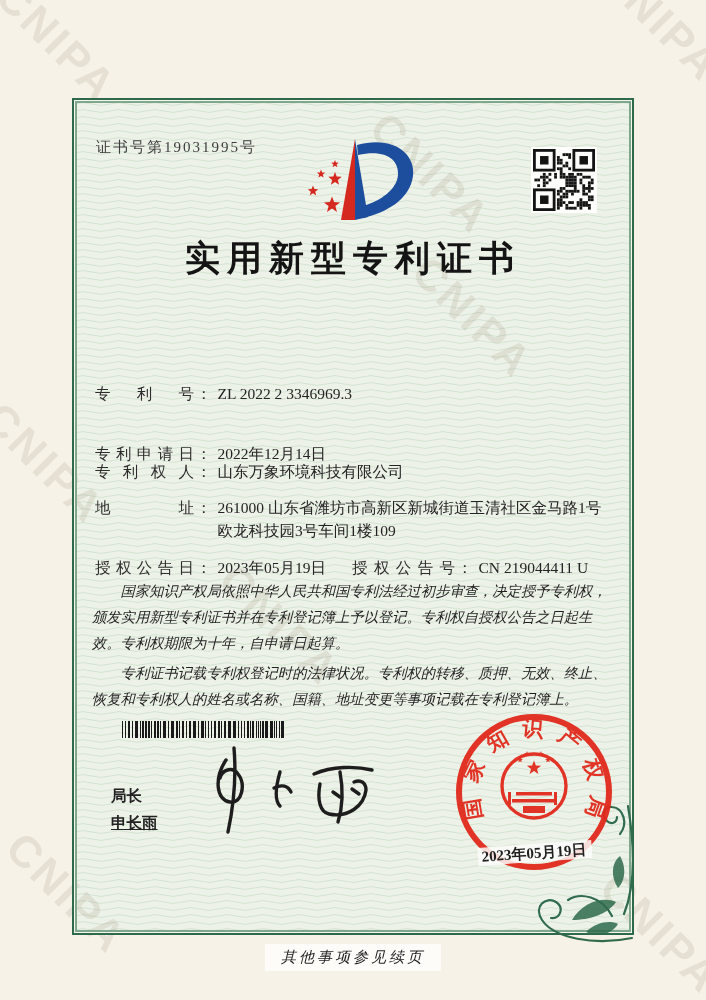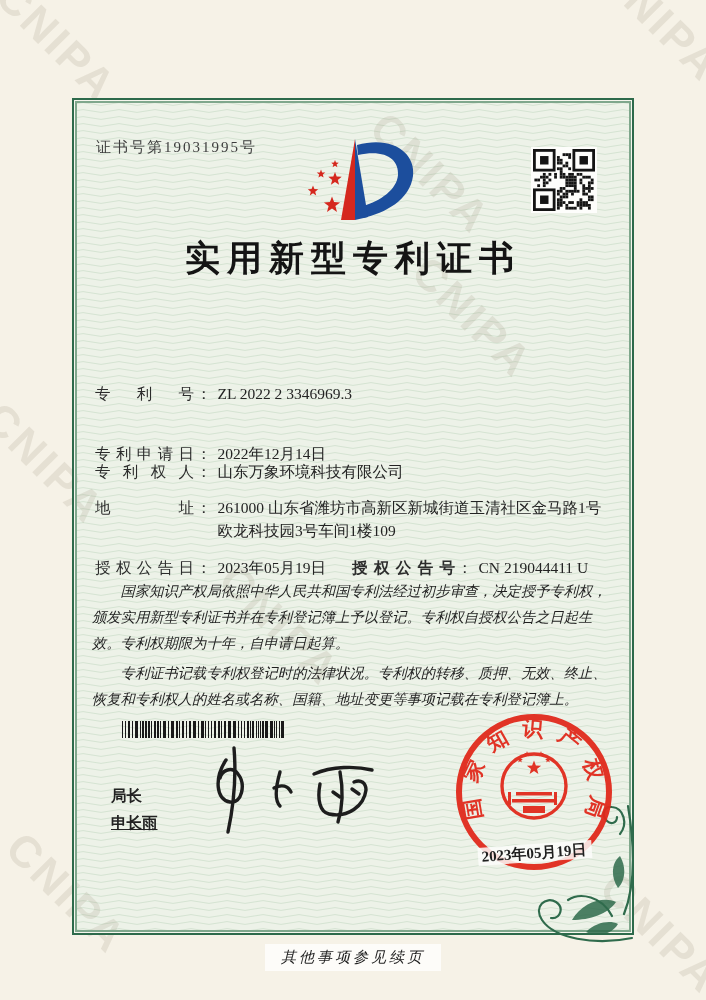--- a/index.html
+++ b/index.html
@@ -34,21 +34,21 @@
 
   .frow { position:absolute; left:95px; font-size:15.5px; line-height:23px; color:#2c2c2c; z-index:4; }
   .flabel { display:inline-block; width:99px; text-align:justify; text-align-last:justify;
             vertical-align:top; }
   .colon { display:inline-block; margin:0 6px 0 2px; vertical-align:top; }
   .fvalue { display:inline-block; max-width:370px; vertical-align:top; color:#232323; }
   .fvalue.wide { max-width:398px; }
   .r1{top:295px} .r2{top:340px} .r3{top:382px} .r4{top:442px}
   .r5{top:460px} .r6{top:496px} .r7{top:556px}
   .pair2 { position:absolute; left:257px; top:0; white-space:nowrap; }
-  .flabel.w5 { width:103px;font-weight:bold; }
+  .flabel.w5 { width:103px; }
 
   .paras { position:absolute; left:92px; top:578px; width:528px; z-index:4; }
   .paras p { font-size:14.3px; line-height:1.82; text-indent:2em; color:#1f1f1f;
              font-style:italic; margin-bottom:4px; }
 
   .barcode { position:absolute; left:122px; top:721px; width:166px; height:17px;
              display:flex; align-items:stretch; z-index:4; }
   .barcode span { display:block; background:#191919; }
   .barcode span.g { background:transparent; }
 

